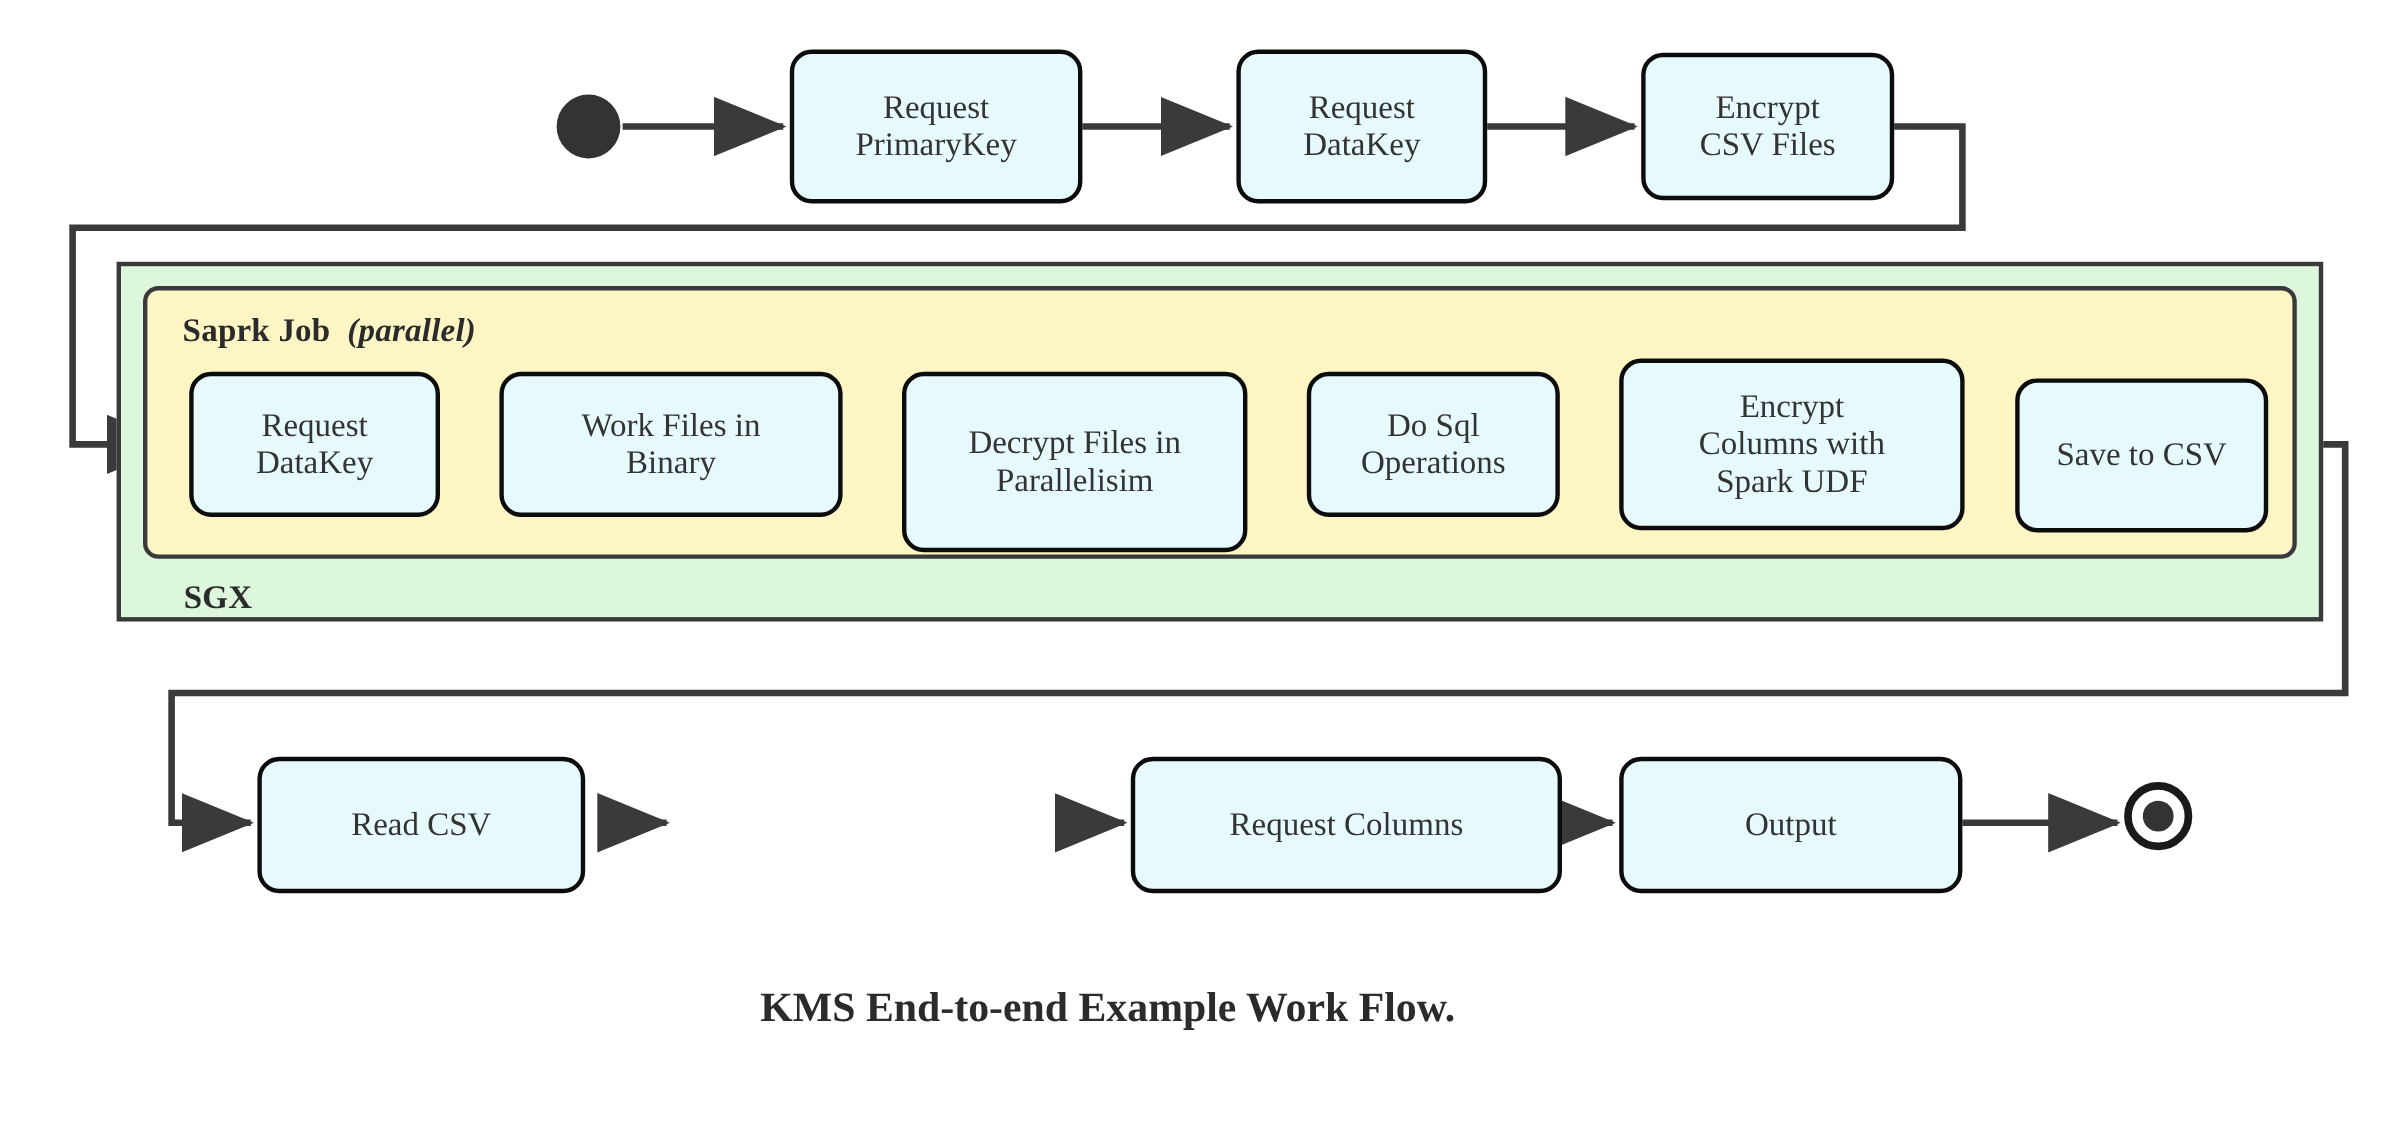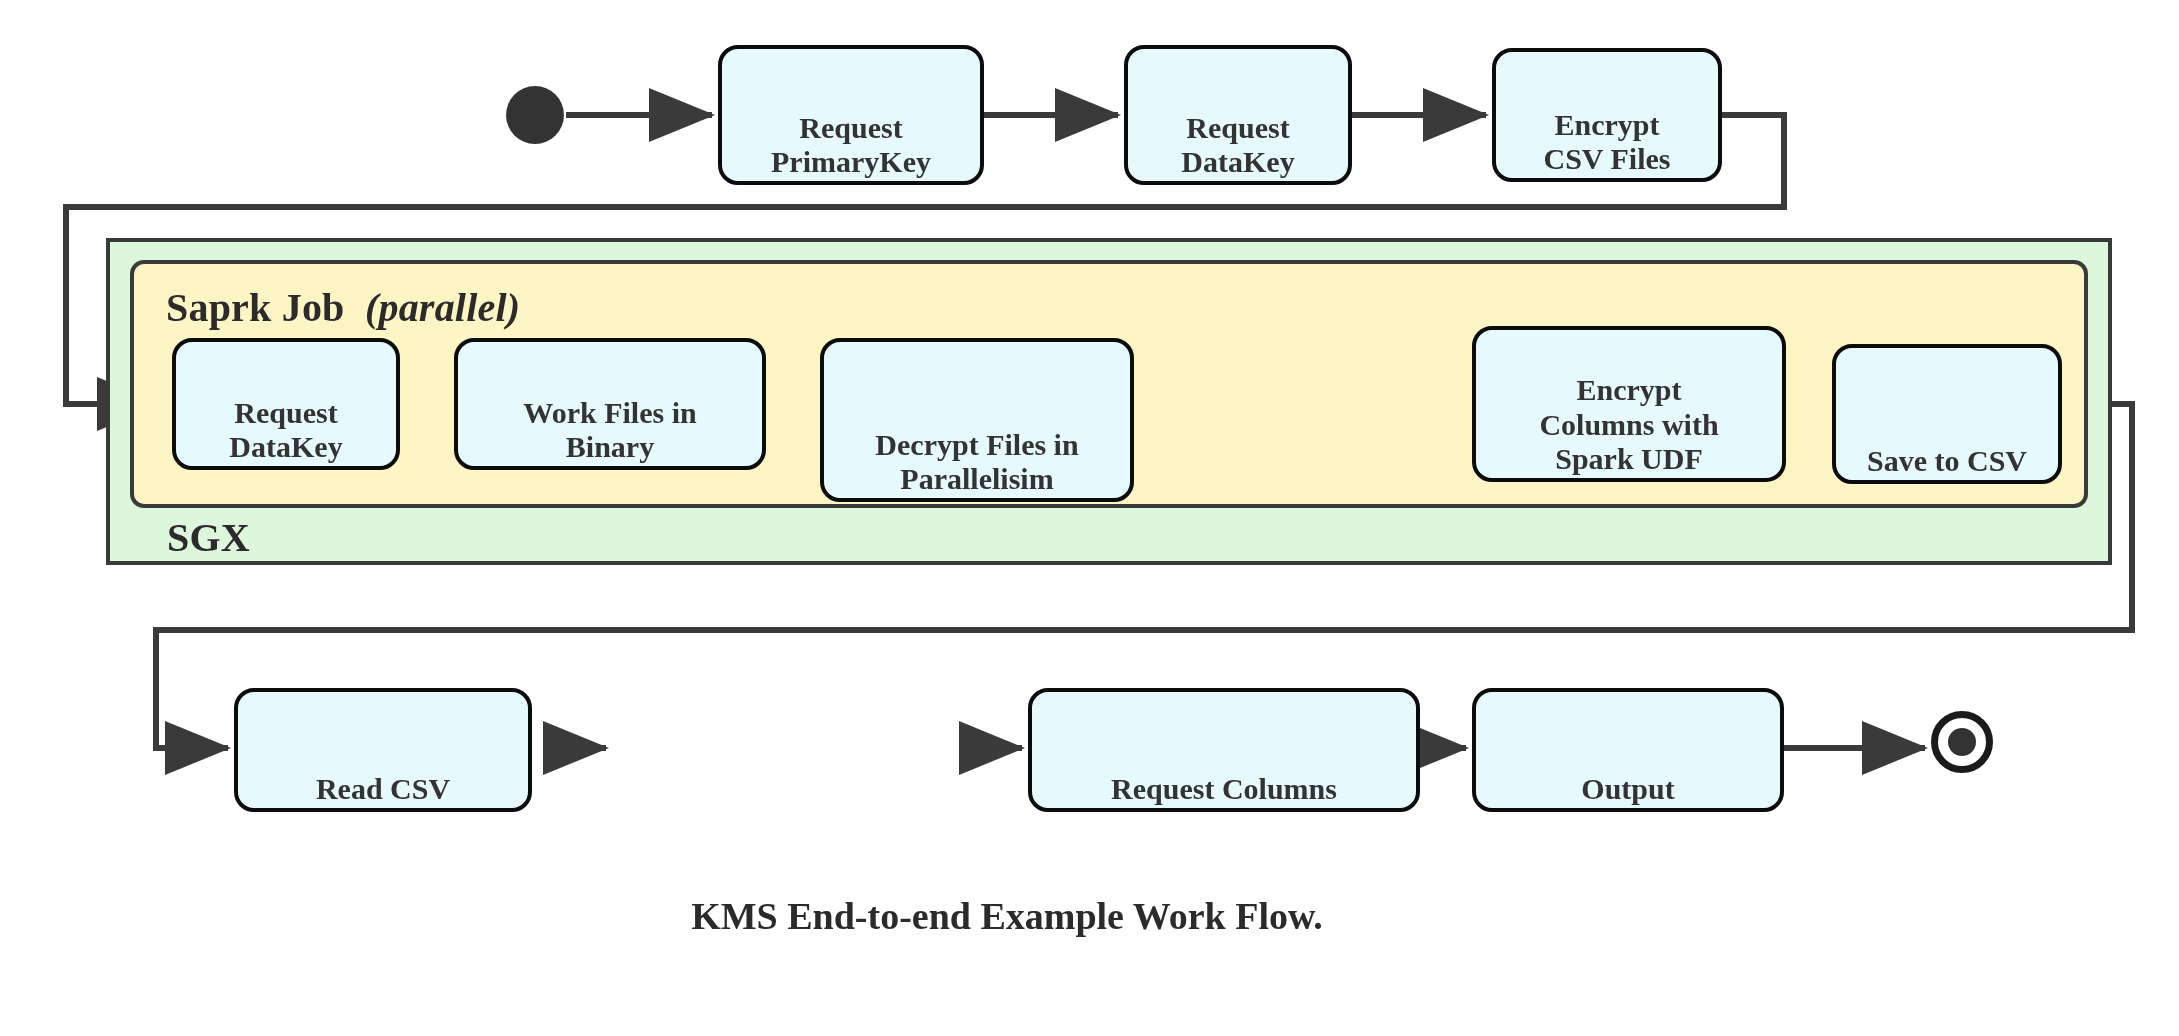--- a/index.html
+++ b/index.html
@@ -42,21 +42,21 @@
   .container.spark {
     left: 130px;
     top: 260px;
     width: 1958px;
     height: 248px;
     background: #fdf5c4;
     border-radius: 14px;
   }
   .container-label {
     position: absolute;
-    font-size: 40px;
+    font-size: 30px;
     font-weight: bold;
     color: #2b2b2b;
     letter-spacing: .2px;
     white-space: nowrap;
   }
   .container-label.spark-label {
     left: 32px;
     top: 20px;
   }
   .container-label.sgx-label {
@@ -69,25 +69,25 @@
   }
 
   
   .node {
     position: absolute;
     box-sizing: border-box;
     background: #e6f9fd;
     border: 4px solid #0c0c0c;
     border-radius: 20px;
     display: flex;
-    align-items: flex-end;
+    align-items: center;
     justify-content: center;
     text-align: center;
     font-size: 30px;
-    font-weight: bold;
+    font-weight: normal;
     color: #333333;
     line-height: 1.14;
     padding: 2px 8px;
     z-index: 3;
   }
 
   
   .start-dot {
     position: absolute;
     left: 506px;
@@ -216,20 +216,26 @@
     </span>
   </div>
 
   <div class="node" style="left:820px; top:338px; width:314px; height:164px;">
     <span>
       <span>Decrypt Files in</span><br>
       <span>Parallelisim</span>
     </span>
   </div>
 
+  <div class="node" style="left:1188px; top:338px; width:230px; height:132px;">
+    <span>
+      <span>Do Sql</span><br>
+      <span>Operations</span>
+    </span>
+  </div>
 
   <div class="node" style="left:1472px; top:326px; width:314px; height:156px;">
     <span>
       <span>Encrypt</span><br>
       <span>Columns with</span><br>
       <span>Spark UDF</span>
     </span>
   </div>
 
   <div class="node" style="left:1832px; top:344px; width:230px; height:140px;">

